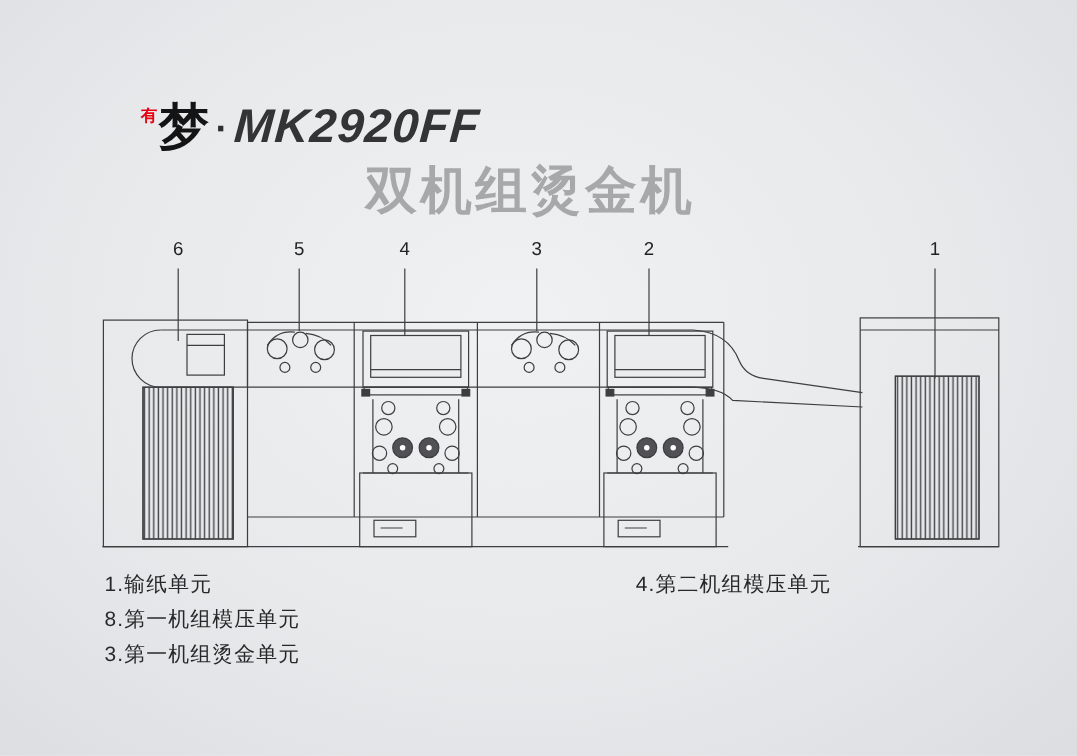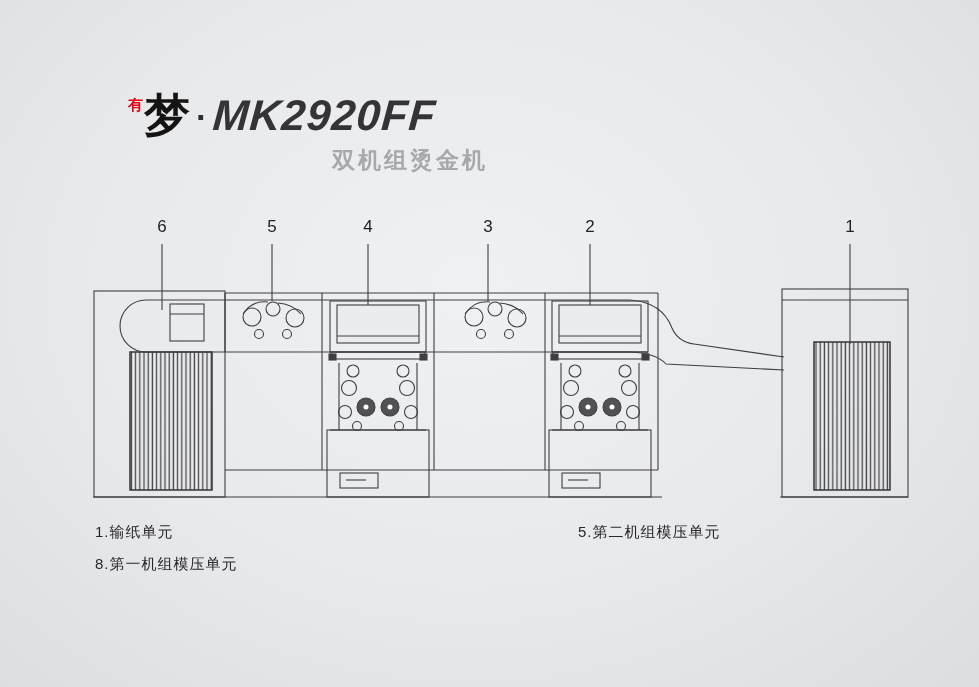--- a/index.html
+++ b/index.html
@@ -28,34 +28,34 @@
     color:#2e2e30;font-size:34px;font-weight:900;line-height:1;
     margin:8px 6px 0 6px;
   }
   .t-model{
     color:#343436;font-size:43px;font-weight:900;font-style:italic;
     line-height:1;letter-spacing:1px;margin-top:2px;
     transform:skewX(-4deg);
   }
   .subtitle{
     position:absolute;left:332px;top:149px;
-    color:#a7a8aa;font-size:23px;font-weight:700;letter-spacing:3px;
+    color:#a7a8aa;font-size:47px;font-weight:700;letter-spacing:3px;
     line-height:1;white-space:nowrap;
   }
   
   .callout{
     position:absolute;top:218px;transform:translateX(-50%);
     color:#222224;font-size:17px;line-height:1;
   }
   
   .diagram{position:absolute;left:0;top:0;}
   
   .legend{
     position:absolute;top:522px;
-    color:#28282a;font-size:15px;line-height:20px;letter-spacing:1px;
+    color:#28282a;font-size:19px;line-height:20px;letter-spacing:1px;
   }
   .legend-left{left:95px;}
   .legend-right{left:578px;}
   .legend-item{margin-bottom:12px;white-space:nowrap;}
 </style>
 </head>
 <body>
 
 <div class="page">
 
@@ -198,18 +198,19 @@
         <rect x="814" y="342" width="76" height="148" fill="url(#vstripe)"></rect>
         <rect x="814" y="342" width="76" height="148"></rect>
       </g>
 
     </g>
   </svg>
 
   <div class="legend legend-left">
     <div class="legend-item">1.输纸单元</div>
     <div class="legend-item">8.第一机组模压单元</div>
+    <div class="legend-item">3.第一机组烫金单元</div>
   </div>
   <div class="legend legend-right">
-    <div class="legend-item">5.第二机组模压单元</div>
+    <div class="legend-item">4.第二机组模压单元</div>
   </div>
 
 </div>
 
 </body></html>

